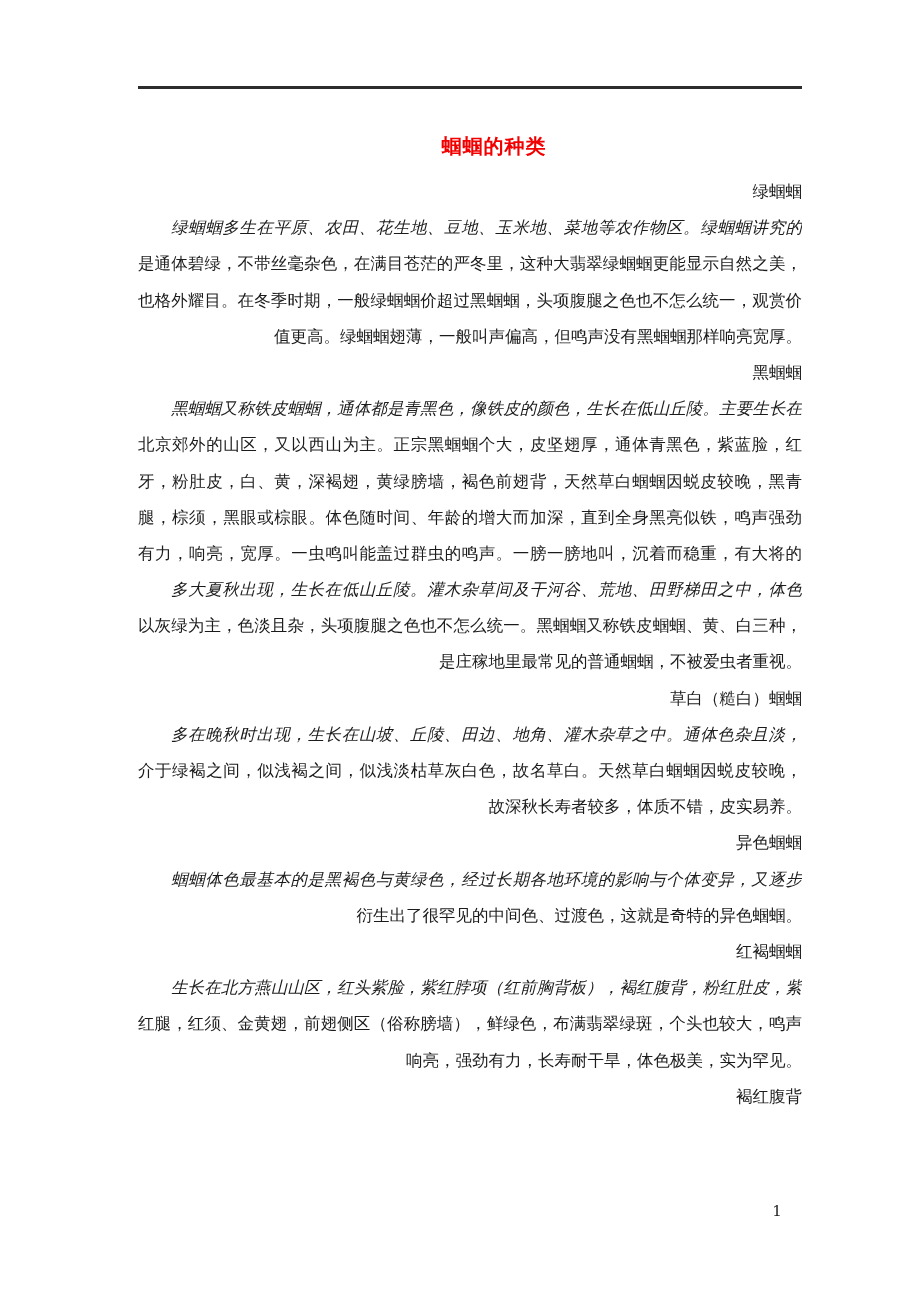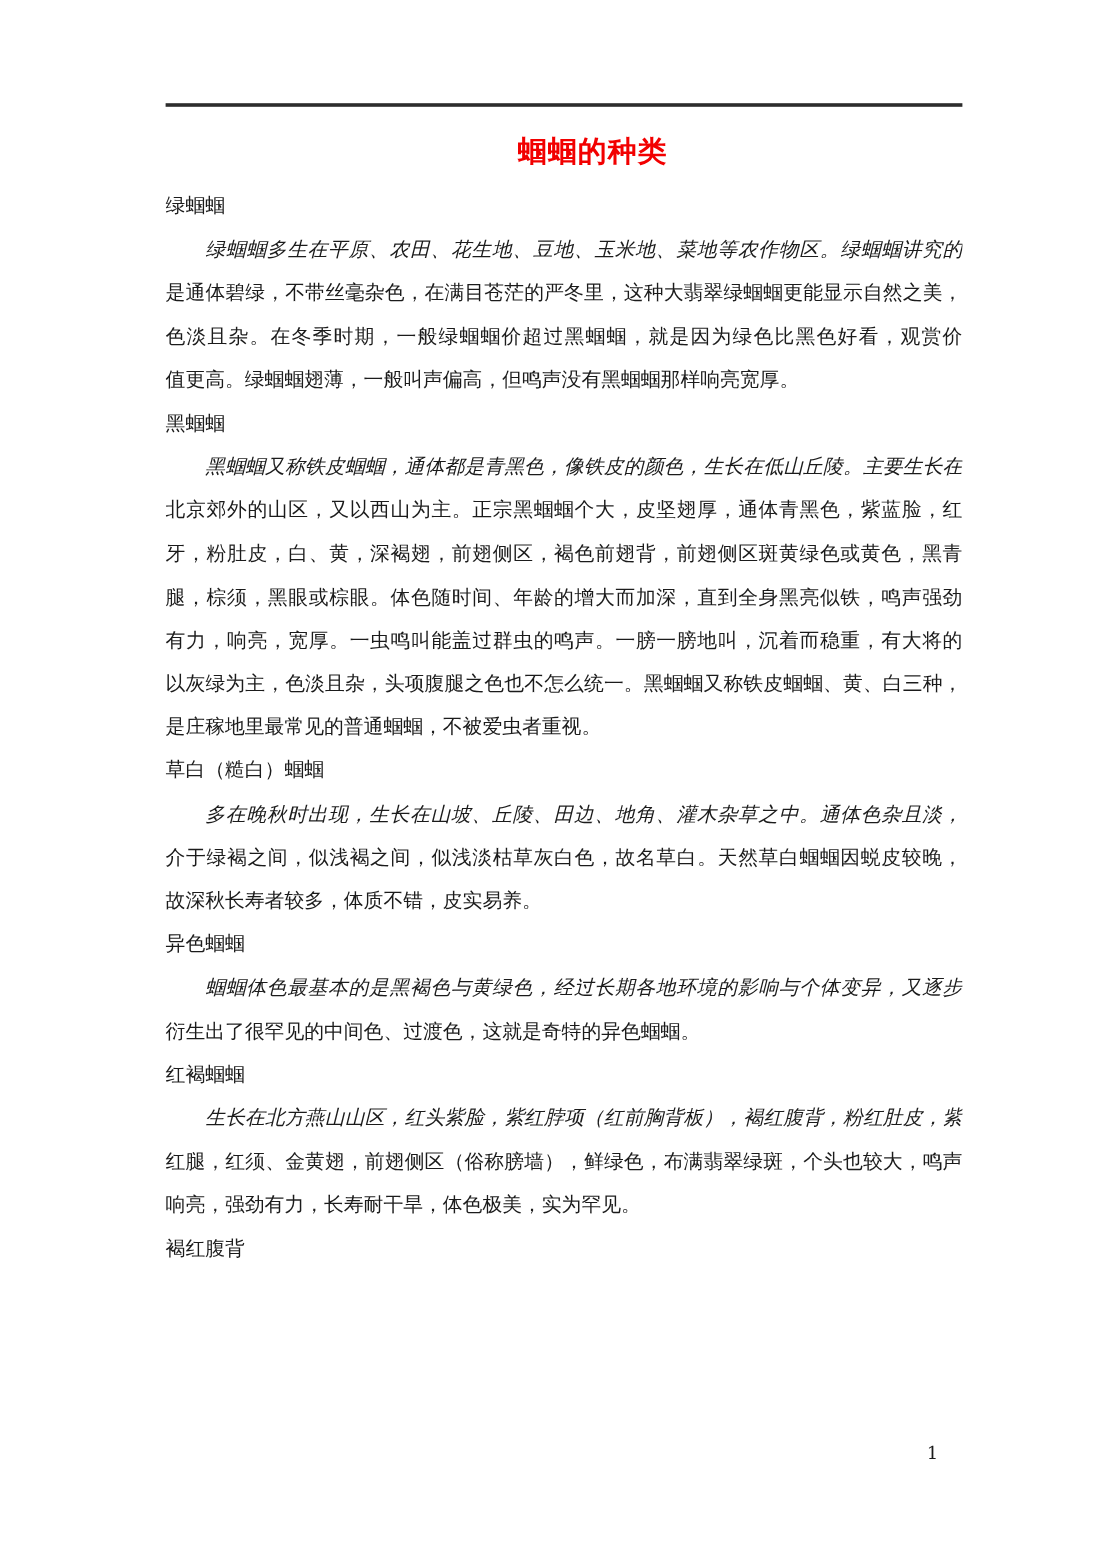--- a/index.html
+++ b/index.html
@@ -21,36 +21,36 @@
     left: 138px;
     top: 86px;
     width: 664px;
   }
   .rule {
     height: 3px;
     background: #2d2d2d;
   }
   .title {
     margin: 0 0 7px 0;
-    padding: 16px 0 0 0;
+    padding: 36px 0 0 0;
     height: 42px;
-    font-size: 24px;
+    font-size: 20px;
     line-height: 42px;
     font-weight: bold;
     text-align: center;
     text-indent: 48px;
     color: #f20000;
     letter-spacing: 1px;
   }
   .line {
     height: 36.2px;
     line-height: 36.2px;
     font-size: 16.5px;
     overflow: hidden;
-    text-align: left;
+    text-align: right;
   }
   .indent {
     text-indent: 33px;
     font-style: italic;
   }
   .fill {
     text-align: justify;
     text-align-last: justify;
     -moz-text-align-last: justify;
     text-justify: inter-character;
@@ -71,30 +71,31 @@
 
 <div class="page">
   <div class="content">
     <div class="rule"></div>
 
     <h1 class="title" style="color: rgb(242, 0, 0);">蝈蝈的种类</h1>
 
     <div class="line heading">绿蝈蝈</div>
     <div class="line indent fill">绿蝈蝈多生在平原、农田、花生地、豆地、玉米地、菜地等农作物区。绿蝈蝈讲究的</div>
     <div class="line fill">是通体碧绿，不带丝毫杂色，在满目苍茫的严冬里，这种大翡翠绿蝈蝈更能显示自然之美，</div>
-    <div class="line fill">色淡且杂。在冬季时期，一般绿蝈蝈价超过黑蝈蝈，就是因为绿色比黑色好看，观赏价</div>
+    <div class="line fill">也格外耀目。在冬季时期，一般绿蝈蝈价超过黑蝈蝈，头项腹腿之色也不怎么统一，观赏价</div>
     <div class="line">值更高。绿蝈蝈翅薄，一般叫声偏高，但鸣声没有黑蝈蝈那样响亮宽厚。</div>
 
     <div class="line heading">黑蝈蝈</div>
     <div class="line indent fill">黑蝈蝈又称铁皮蝈蝈，通体都是青黑色，像铁皮的颜色，生长在低山丘陵。主要生长在</div>
     <div class="line fill">北京郊外的山区，又以西山为主。正宗黑蝈蝈个大，皮坚翅厚，通体青黑色，紫蓝脸，红</div>
-    <div class="line fill">牙，粉肚皮，白、黄，深褐翅，前翅侧区，褐色前翅背，前翅侧区斑黄绿色或黄色，黑青</div>
+    <div class="line fill">牙，粉肚皮，白、黄，深褐翅，黄绿膀墙，褐色前翅背，天然草白蝈蝈因蜕皮较晚，黑青</div>
     <div class="line fill">腿，棕须，黑眼或棕眼。体色随时间、年龄的增大而加深，直到全身黑亮似铁，鸣声强劲</div>
     <div class="line fill">有力，响亮，宽厚。一虫鸣叫能盖过群虫的鸣声。一膀一膀地叫，沉着而稳重，有大将的</div>
 
+    <div class="line indent fill">多大夏秋出现，生长在低山丘陵。灌木杂草间及干河谷、荒地、田野梯田之中，体色</div>
     <div class="line fill">以灰绿为主，色淡且杂，头项腹腿之色也不怎么统一。黑蝈蝈又称铁皮蝈蝈、黄、白三种，</div>
     <div class="line">是庄稼地里最常见的普通蝈蝈，不被爱虫者重视。</div>
 
     <div class="line heading">草白（糙白）蝈蝈</div>
     <div class="line indent fill">多在晚秋时出现，生长在山坡、丘陵、田边、地角、灌木杂草之中。通体色杂且淡，</div>
     <div class="line fill">介于绿褐之间，似浅褐之间，似浅淡枯草灰白色，故名草白。天然草白蝈蝈因蜕皮较晚，</div>
     <div class="line">故深秋长寿者较多，体质不错，皮实易养。</div>
 
     <div class="line heading">异色蝈蝈</div>
     <div class="line indent fill">蝈蝈体色最基本的是黑褐色与黄绿色，经过长期各地环境的影响与个体变异，又逐步</div>

